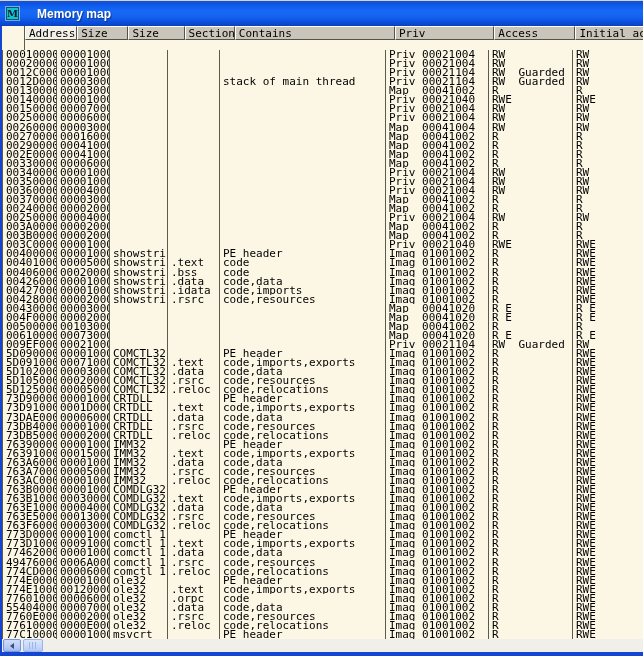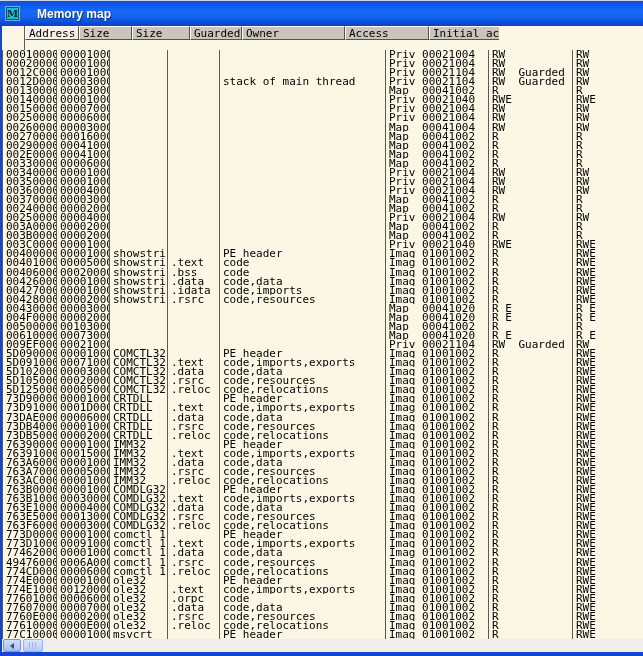--- a/index.html
+++ b/index.html
@@ -95,22 +95,23 @@
       <span>M</span>
     </span>
     <span class="title">Memory map</span>
   </div>
 
   <div class="client">
     <div class="header-row">
         <div class="hcell c0 active">Address</div>
         <div class="hcell c1">Size</div>
         <div class="hcell c2">Size</div>
-        <div class="hcell c3">Guarded</div>
-        <div class="hcell c5">Owner</div>
+        <div class="hcell c3">Section</div>
+        <div class="hcell c4">Contains</div>
+        <div class="hcell c5">Priv</div>
         <div class="hcell c6">Access</div>
         <div class="hcell c7">Initial acc</div>
       </div>
     <div class="table-body">
         <div class="row">
           <div class="cell c0">00010000</div>
           <div class="cell c1">00001000</div>
           <div class="cell c2"></div>
           <div class="cell c3"></div>
           <div class="cell c4"></div>
@@ -712,21 +713,21 @@
           <div class="cell c0">77601000</div>
           <div class="cell c1">00006000</div>
           <div class="cell c2">ole32</div>
           <div class="cell c3">.orpc</div>
           <div class="cell c4">code</div>
           <div class="cell c5">Imag 01001002</div>
           <div class="cell c6">R</div>
           <div class="cell c7">RWE</div>
         </div>
         <div class="row">
-          <div class="cell c0">77607000</div>
+          <div class="cell c0">55404000</div>
           <div class="cell c1">00007000</div>
           <div class="cell c2">ole32</div>
           <div class="cell c3">.data</div>
           <div class="cell c4">code,data</div>
           <div class="cell c5">Imag 01001002</div>
           <div class="cell c6">R</div>
           <div class="cell c7">RWE</div>
         </div>
         <div class="row">
           <div class="cell c0">7760E000</div>

